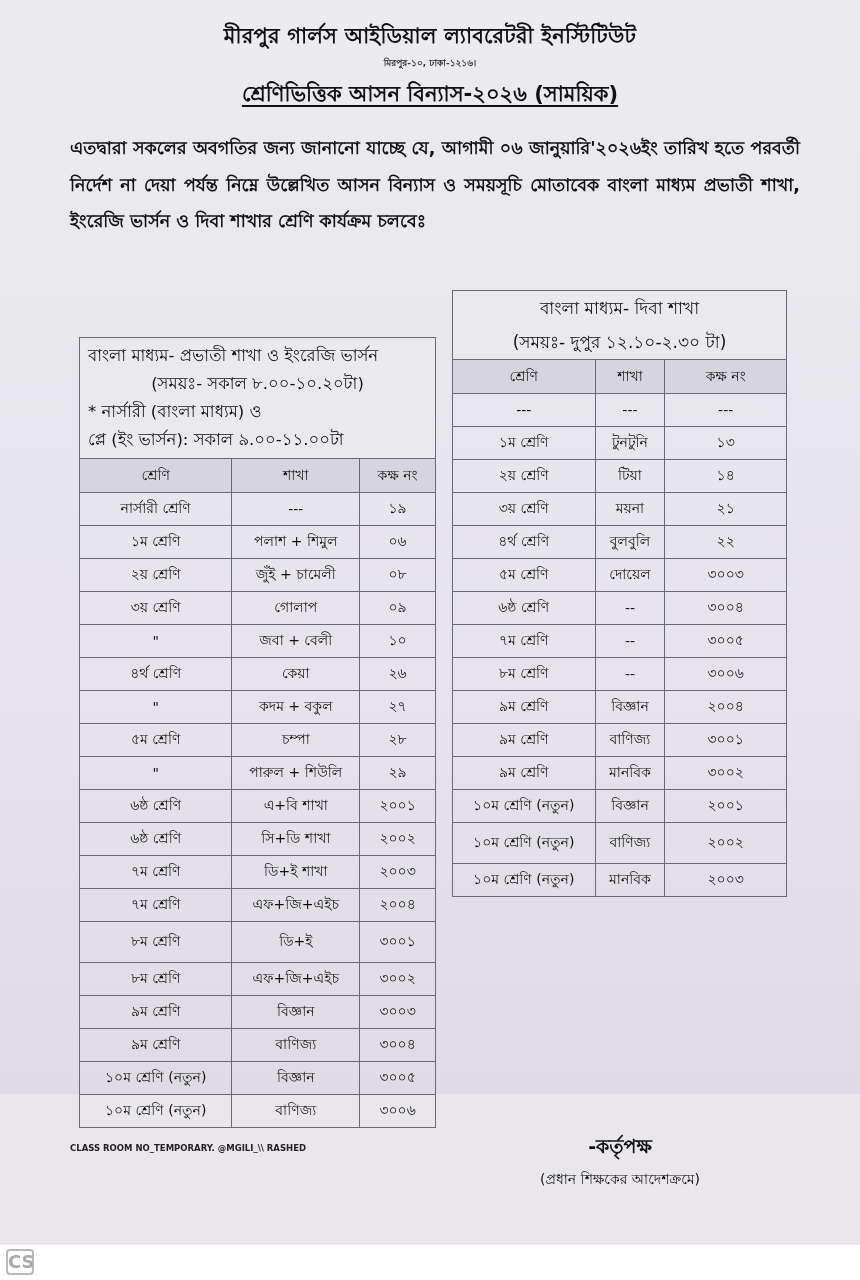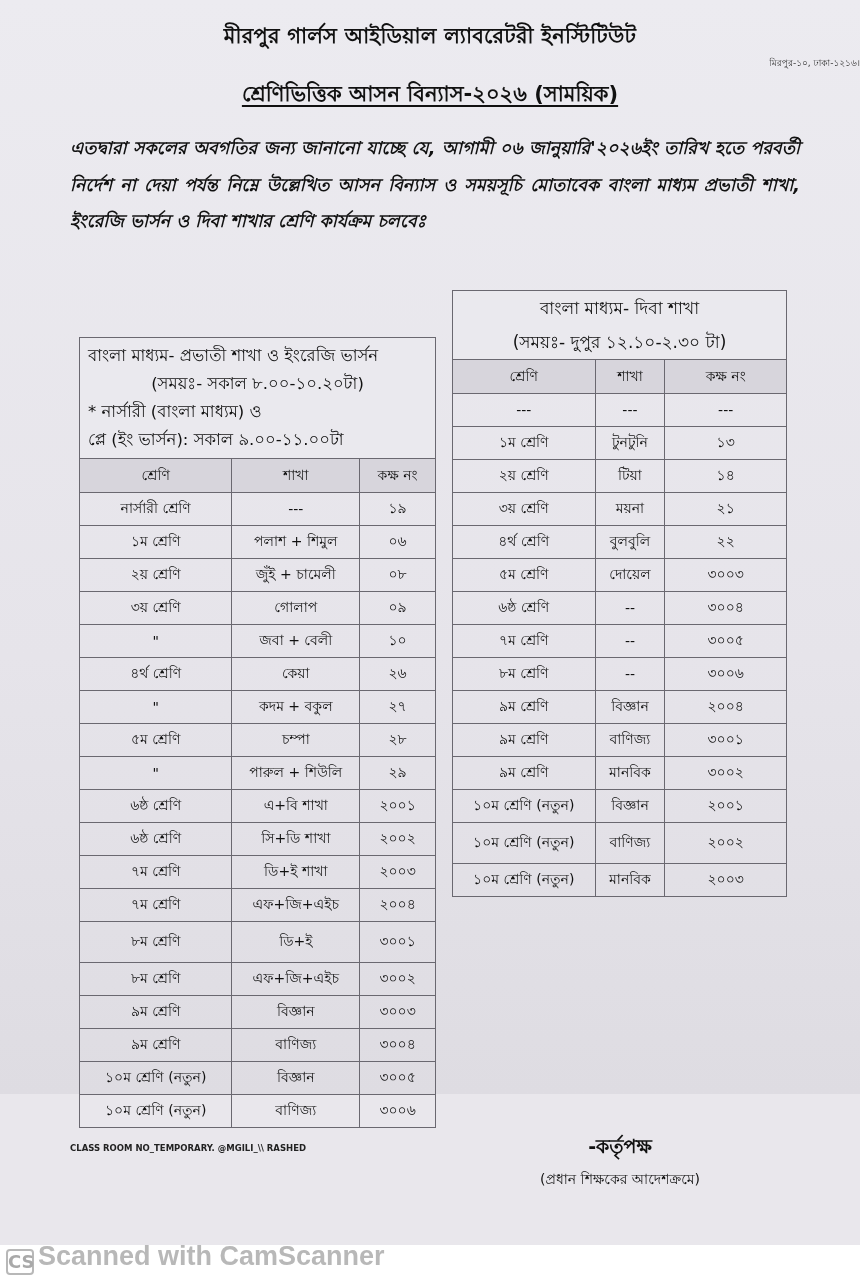--- a/index.html
+++ b/index.html
@@ -12,33 +12,32 @@
   }
   .page {
     position: absolute; left: 0; top: 0; width: 860px; height: 1094px;
     background: linear-gradient(180deg, #ecebf0 0%, #e6e4ea 60%, #dedce2 100%);
   }
   .inst-title {
     position: absolute; top: 20px; left: 0; width: 860px; text-align: center;
     font-size: 21px; font-weight: bold; letter-spacing: 0.2px;
   }
   .inst-address {
-    position: absolute; top: 56px; left: 0; width: 860px; text-align: right;
-    font-size: 9px; color: #333;
+    position: absolute; top: 56px; left: 0; width: 860px; text-align: center;
+    font-size: 9px; color: #333; font-weight: bold;
   }
   .notice-title {
     position: absolute; top: 78px; left: 0; width: 860px; text-align: center;
     font-size: 21px; font-weight: bold;
   }
   .notice-title span { text-decoration: underline; text-underline-offset: 4px; }
   .notice-body {
     position: absolute; top: 130px; left: 70px; width: 730px;
     font-size: 17.5px; font-weight: bold; line-height: 36.5px;
     text-align: justify;
-    font-style: italic;
   }
   table.seat {
     position: absolute; border-collapse: collapse;
     font-size: 14px; background: transparent;
   }
   table.seat td, table.seat th {
     border: 1px solid #6a6870; text-align: center; padding: 0; font-weight: normal;
   }
   table.seat th { background: #d7d5dc; height: 33px; font-size: 14px; }
   table.seat td { height: 32px; }
@@ -305,14 +304,13 @@
       </tbody>
   </table>
 
   <div class="sign">-কর্তৃপক্ষ</div>
   <div class="sign-sub">(প্রধান শিক্ষকের আদেশক্রমে)</div>
   <div class="footnote">CLASS ROOM NO_TEMPORARY. @MGILI_\\ RASHED</div>
 </div>
 
 <div class="scanner">
   <div class="cs-icon">CS</div>
-  <div class="cs-text">Scanned with CamScanner</div>
 </div>
 
 </body></html>

